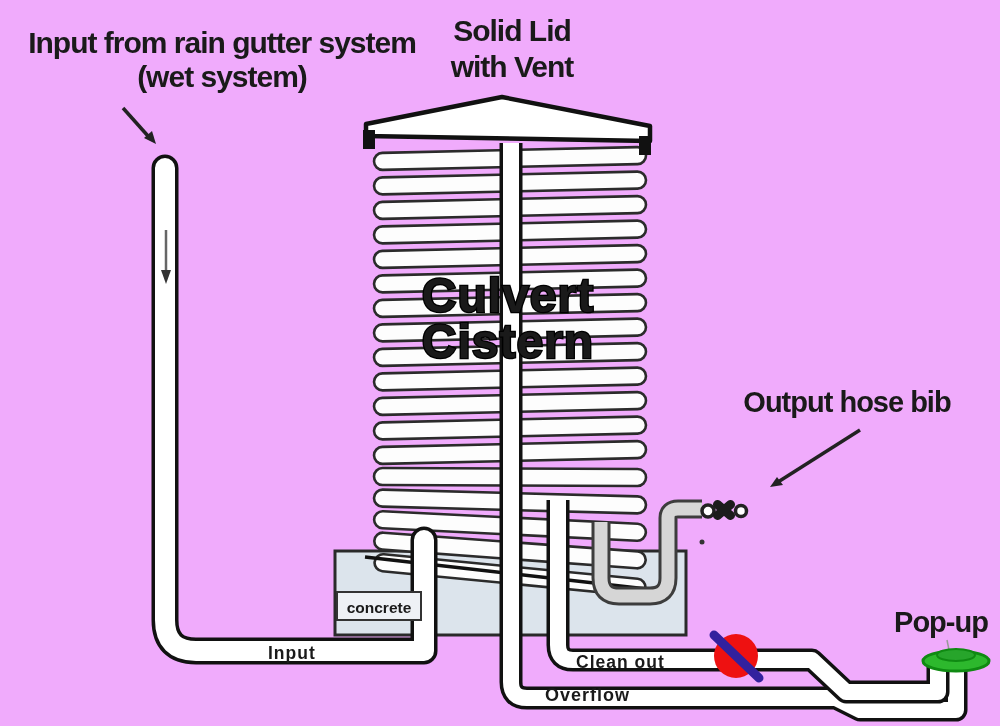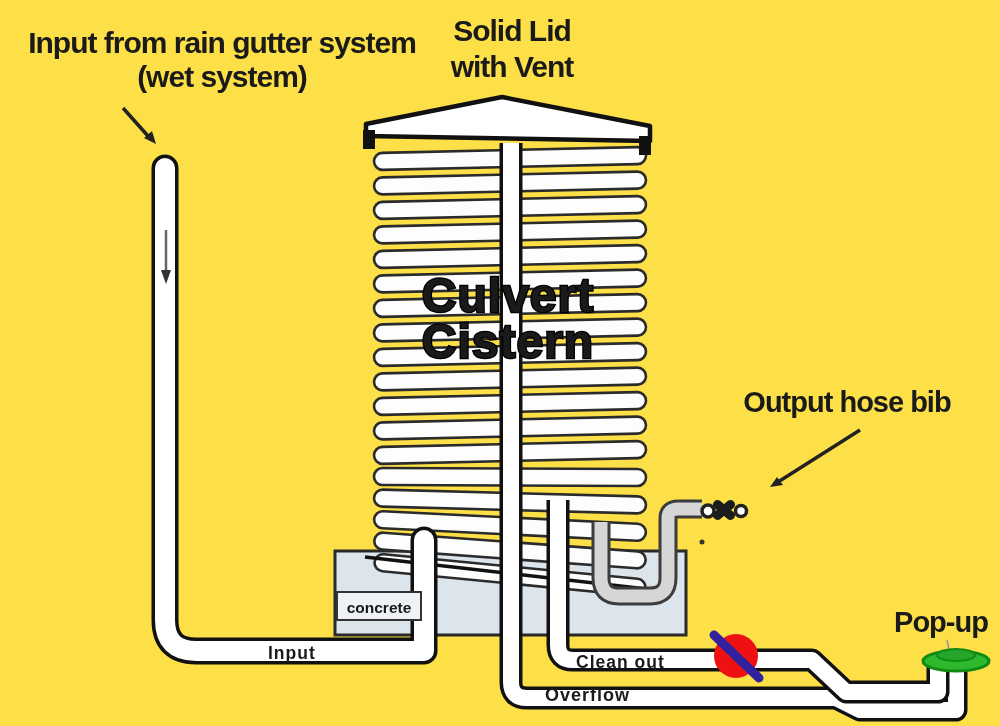--- a/index.html
+++ b/index.html
@@ -1,16 +1,16 @@
 <!DOCTYPE html>
 <html><head>
 <meta charset="utf-8">
 <style>
   html,body{margin:0;padding:0;background:#ffffff;}
-  .stage{position:relative;width:1000px;height:726px;background:#fde047;overflow:hidden;
+  .stage{position:relative;width:1000px;height:726px;background:#f0abfc;overflow:hidden;
          font-family:"Liberation Sans",sans-serif;}
   svg{position:absolute;left:0;top:0;}
   text{font-family:"Liberation Sans",sans-serif;font-weight:bold;fill:#1a1a1a;}
   .hdr{font-size:30px;letter-spacing:-1px;}
   .hdr2{font-size:29px;letter-spacing:-1px;}
   .big-red{font-size:48px;letter-spacing:1px;stroke:#000;stroke-width:2.6px;paint-order:stroke;}
   .pipe-label{font-size:17.5px;letter-spacing:1px;}
   .small-label{font-size:15.5px;letter-spacing:0;}
   #cistern-ribs rect{fill:#fdfdfd;stroke:#2b2b2b;stroke-width:2.6;}
 </style>

